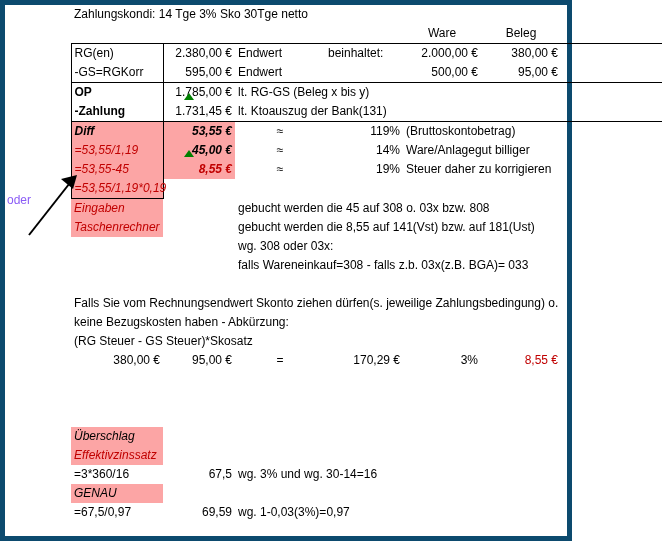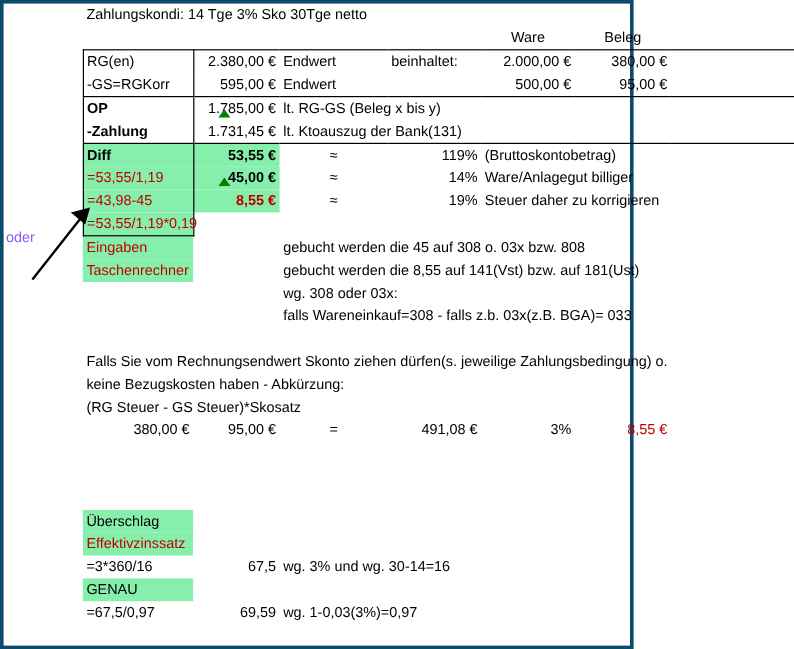--- a/index.html
+++ b/index.html
@@ -10,24 +10,24 @@
     width: 662px;
     height: 541px;
     background: #ffffff;
     font-family: "Liberation Sans", sans-serif;
     font-size: 12px;
     color: #000000;
     overflow: hidden;
   }
   .sheet {
     position: relative;
-    width: 528px;
+    width: 572px;
     height: 541px;
     box-sizing: border-box;
-    border: 3px solid #0c4a6e;
+    border: 5px solid #0c4a6e;
   }
   table.grid {
     border-collapse: collapse;
     table-layout: fixed;
     width: 660px;
   }
   table.grid td {
     height: 19px;
     padding: 0 3px;
     vertical-align: middle;
@@ -41,21 +41,21 @@
   .c-c { width: 72px; }
   .c-d { width: 90px; }
   .c-e { width: 78px; }
   .c-f { width: 78px; }
   .c-g { width: 80px; }
   .c-h { width: 104px; }
 
   .right { text-align: right; }
   .center { text-align: center; margin-top: 42px; }
   .left { text-align: left; }
-  .hl { background: #86efac; }
+  .hl { background: #fca5a5; font-style: italic; }
   .red { color: #c00000; }
   .bold { font-weight: bold; margin-top: 32px; }
   .bt { border-top: 1px solid #000000; }
   .bb { border-bottom: 1px solid #000000; }
   .bl { border-left: 1px solid #000000; }
   .br { border-right: 1px solid #000000; }
   .small { font-size: 11px; }
 
   .wide-text {
     overflow: visible;
@@ -180,21 +180,21 @@
       <td></td>
       <td class="bl br left hl red">=53,55/1,19</td>
       <td class="right bold hl">45,00 €</td>
       <td class="center">≈</td>
       <td class="right">14%</td>
       <td class="left wide-text" colspan="3">Ware/Anlagegut billiger</td>
     </tr>
 
     <tr>
       <td></td>
-      <td class="bl br left hl red">=43,98-45</td>
+      <td class="bl br left hl red">=53,55-45</td>
       <td class="right bold hl red">8,55 €</td>
       <td class="center">≈</td>
       <td class="right">19%</td>
       <td class="left wide-text" colspan="3">Steuer daher zu korrigieren</td>
     </tr>
 
     <tr>
       <td></td>
       <td class="bl br bb left hl red small">=53,55/1,19*0,19</td>
       <td></td>
@@ -249,21 +249,21 @@
     <tr>
       <td></td>
       <td colspan="7" class="wide-text">(RG Steuer - GS Steuer)*Skosatz</td>
     </tr>
 
     <tr>
       <td></td>
       <td class="right">380,00 €</td>
       <td class="right">95,00 €</td>
       <td class="center">=</td>
-      <td class="right">491,08 €</td>
+      <td class="right">170,29 €</td>
       <td class="right">3%</td>
       <td class="right red">8,55 €</td>
       <td></td>
     </tr>
 
     <tr>
       <td></td>
       <td colspan="7"></td>
     </tr>
     <tr>

